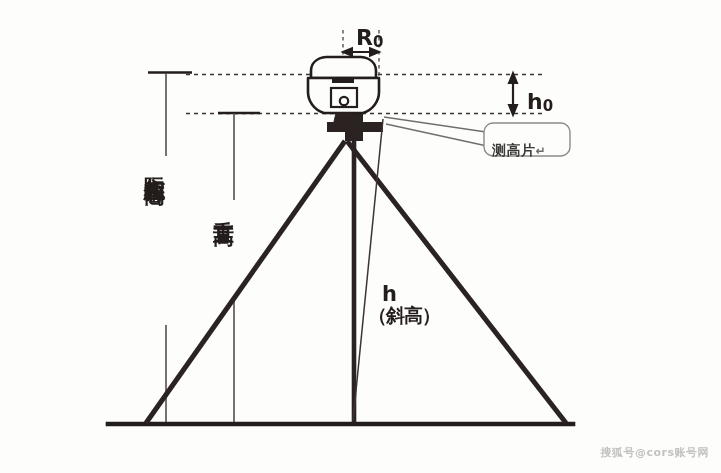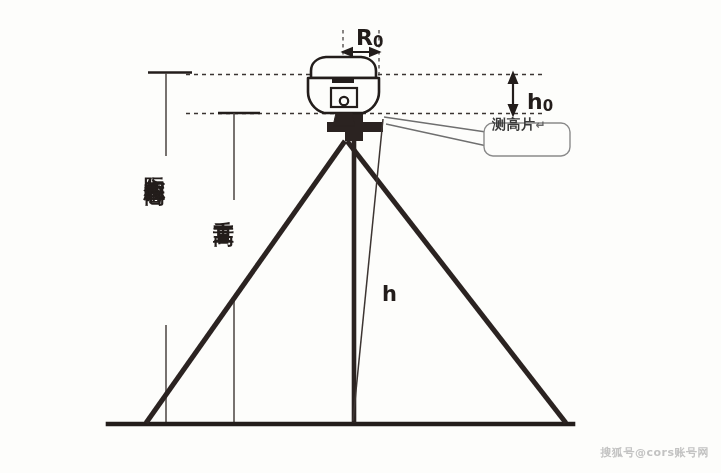--- a/index.html
+++ b/index.html
@@ -82,21 +82,21 @@
   }
   #label-slant-h-paren {
     left: 368px;
     top: 306px;
     font-size: 19px;
     font-weight: 700;
     letter-spacing: -1px;
   }
   #label-callout-text {
     left: 492px;
-    top: 117px;
+    top: 143px;
     font-size: 14px;
     font-weight: 600;
     color: #3a3a3a;
     letter-spacing: 0.5px;
   }
   #label-callout-text .ret {
     font-size: 12px;
     color: #6b6b6b;
   }
   #watermark {
@@ -198,18 +198,19 @@
   <div class="lbl vlabel" id="label-actual-phase-center-height">实际相位中心高</div>
 
   <div class="lbl vlabel" id="label-vertical-height">垂直高</div>
 
   <div class="lbl" id="label-r0"><span>R</span><span class="sub">0</span></div>
 
   <div class="lbl" id="label-h0"><span>h</span><span class="sub">0</span></div>
 
   <div class="lbl" id="label-slant-h">h</div>
 
+  <div class="lbl" id="label-slant-h-paren">（斜高）</div>
 
   <div class="lbl" id="label-callout-text"><span>测高片</span><span class="ret">↵</span></div>
 
   <div id="watermark">搜狐号@cors账号网</div>
 
 </div>
 
 </body></html>

